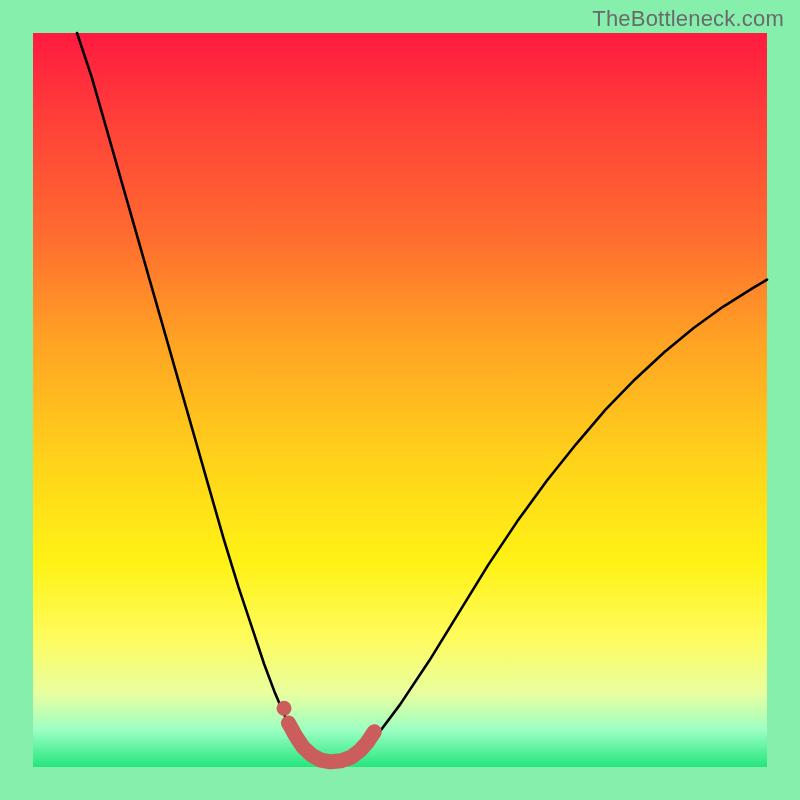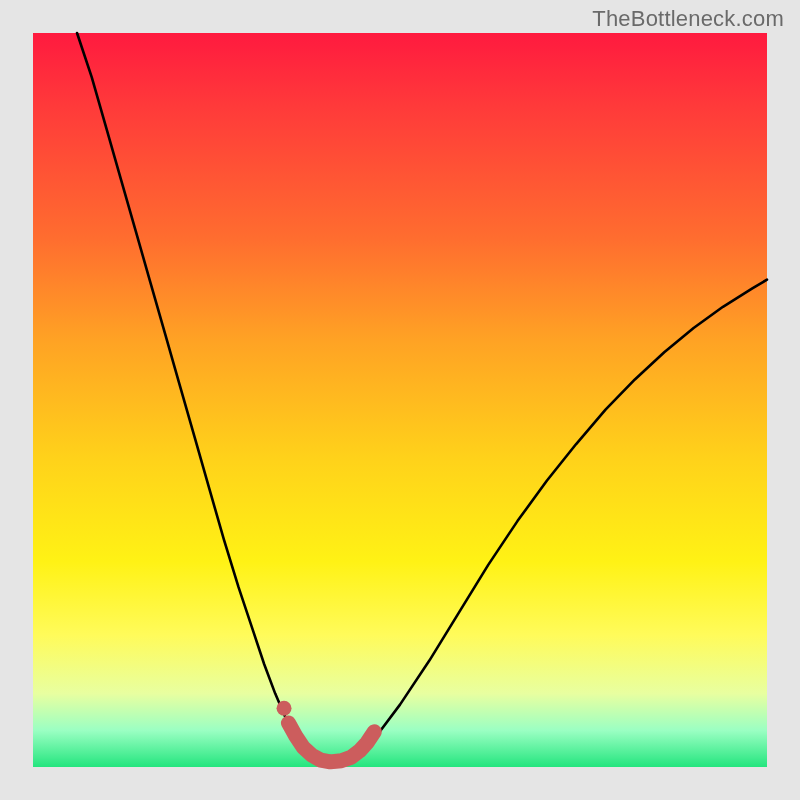--- a/index.html
+++ b/index.html
@@ -10,21 +10,21 @@
     background: #000;
     overflow: hidden;
     font-family: Arial, Helvetica, sans-serif;
   }
   .frame {
     position: absolute;
     left: 0;
     top: 0;
     width: 800px;
     height: 800px;
-    background: #e5e5e5;
+    background: #86efac;
   }
   .plot {
     position: absolute;
     left: 33px;
     top: 33px;
     width: 734px;
     height: 734px;
     background: linear-gradient(to bottom,
       #ff1a3f 0%,
       #ff3a3a 10%,

